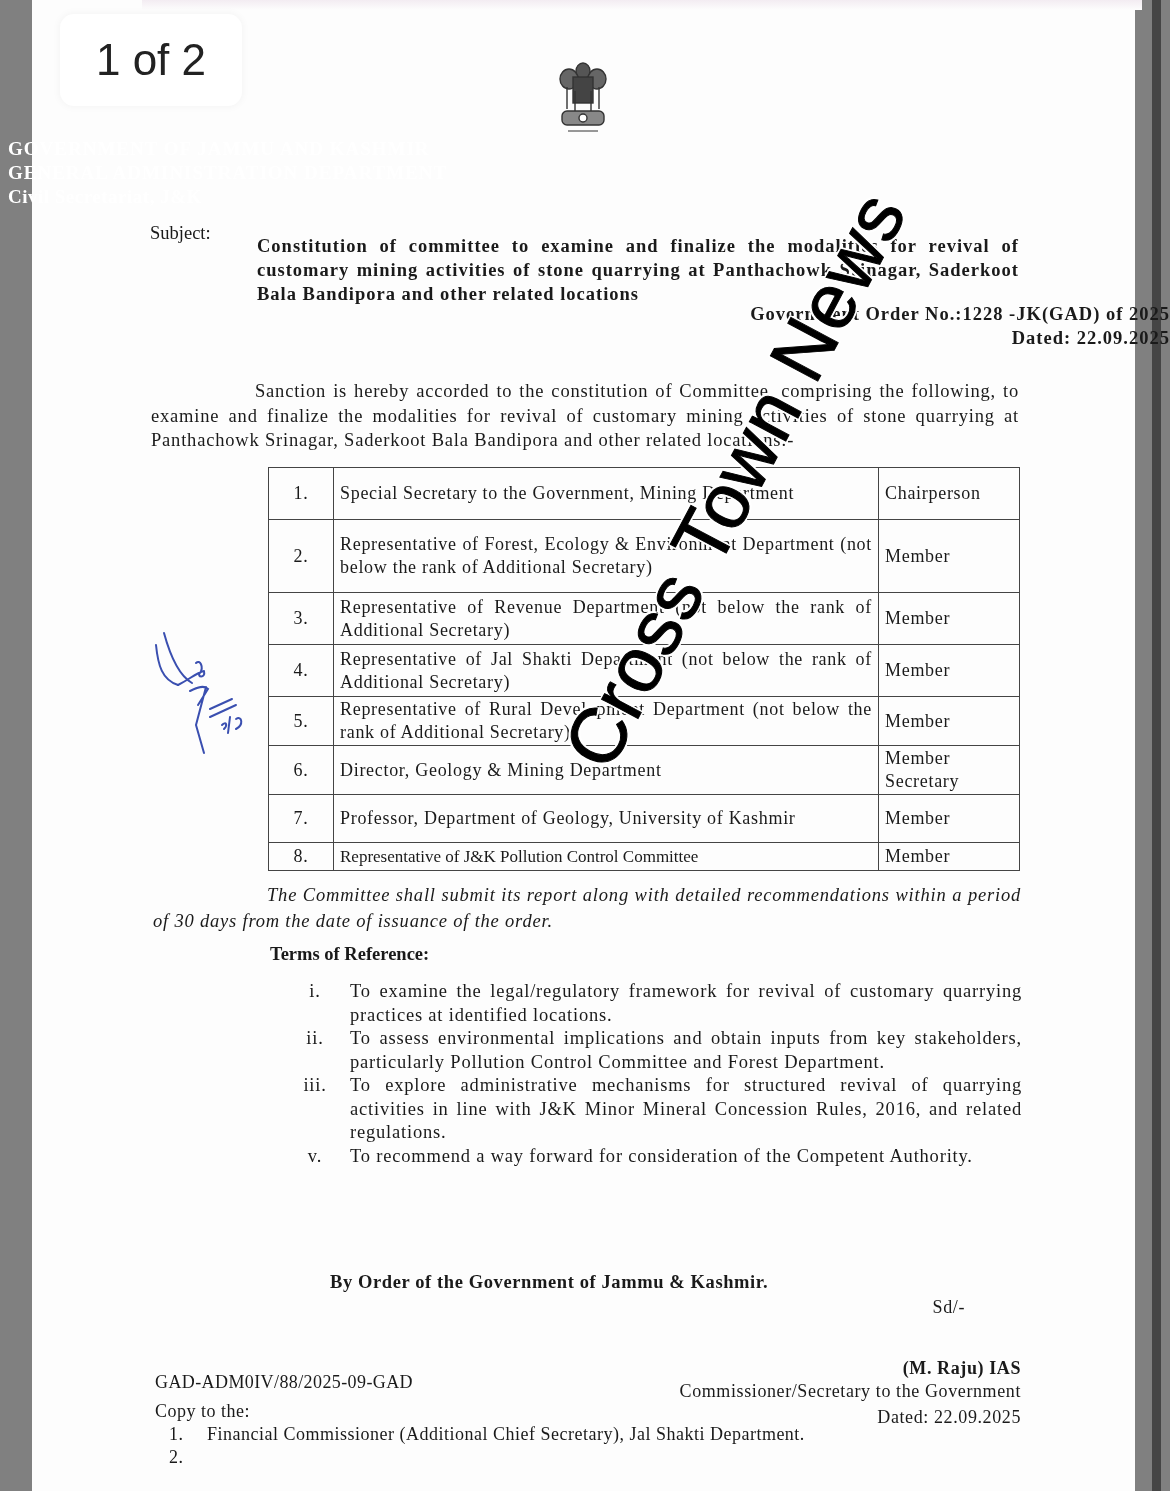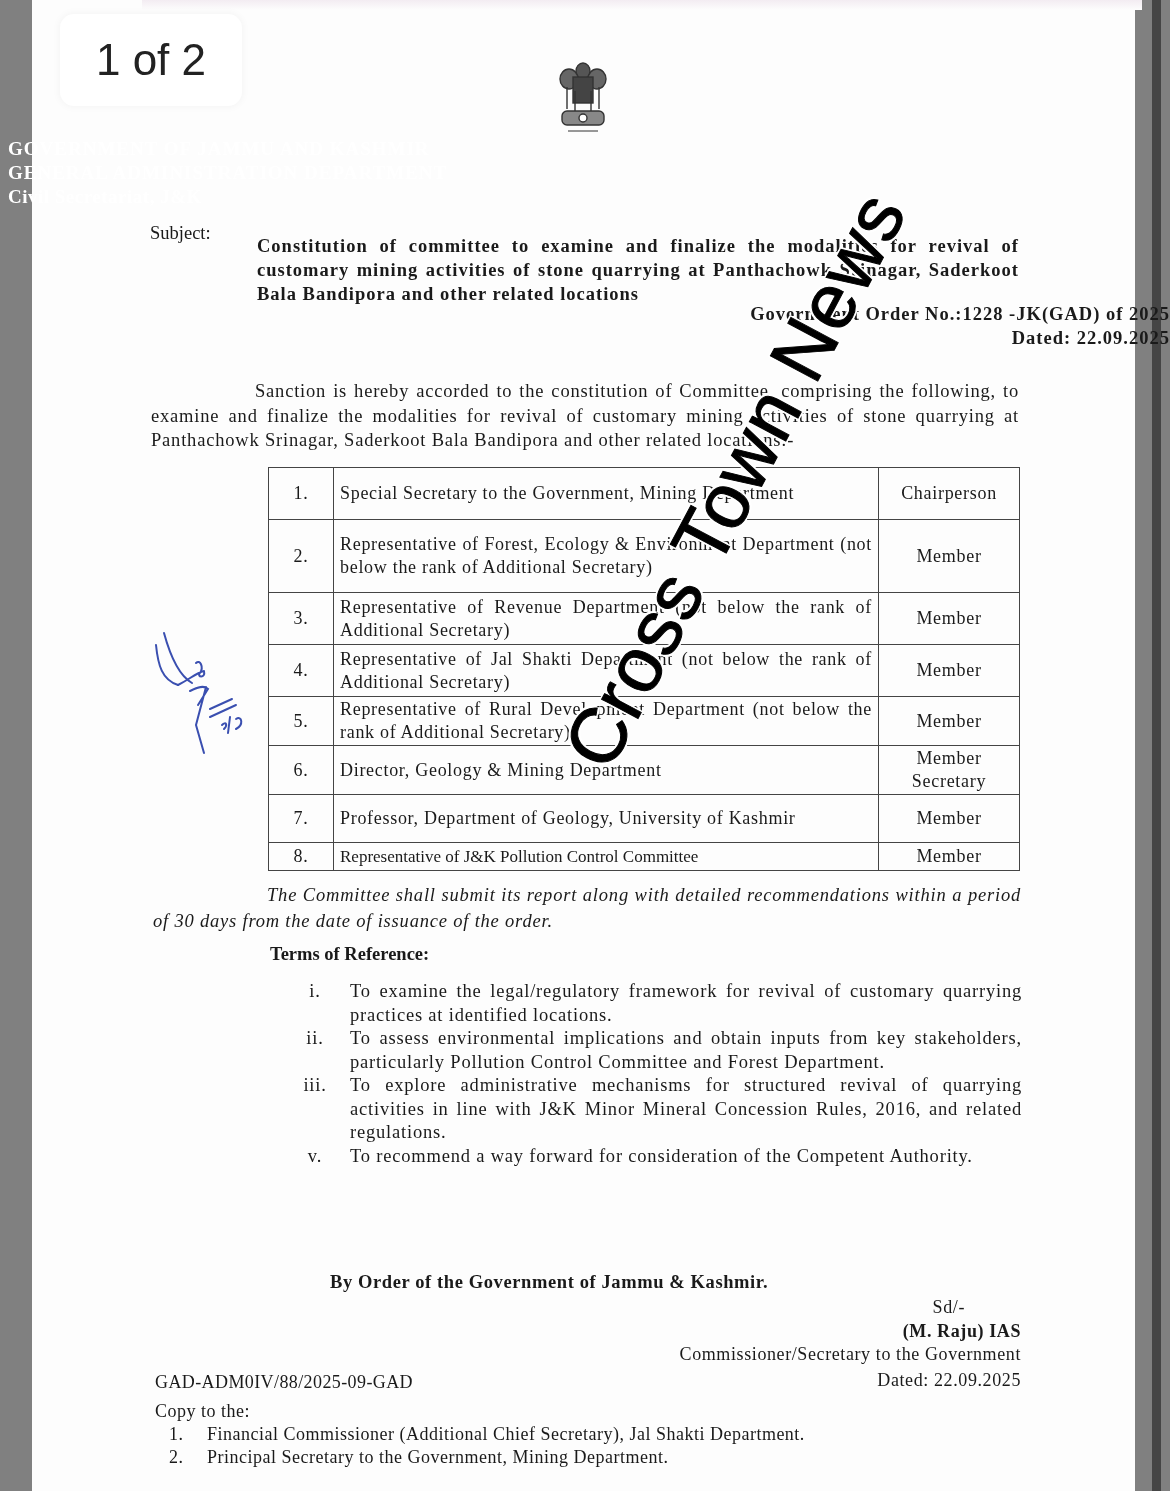--- a/index.html
+++ b/index.html
@@ -11,21 +11,21 @@
   .abs { position:absolute; }
   .emblem { left:553px; top:57px; width:60px; height:80px; }
   .hdr { left:8px; width:1170px; text-align:left; font-weight:bold; font-size:19px; letter-spacing:1px; color:#ffffff; }
   .subject-label { left:150px; top:223px; font-size:18.5px; }
   .subject-text { left:257px; top:234px; width:762px; font-weight:bold; font-size:18.5px; line-height:24px; text-align:justify; letter-spacing:1px; }
   .order-line { left:0; width:1170px; text-align:right; font-weight:bold; font-size:18.5px; letter-spacing:1px; }
   .para { left:151px; top:379px; width:868px; font-size:18.5px; line-height:24.5px; text-align:justify; letter-spacing:0.8px; text-indent:104px; }
   table.members { position:absolute; left:268px; top:467px; width:752px; border-collapse:collapse; font-size:18px; letter-spacing:0.7px; }
   table.members td { border:1.5px solid #444; padding:1px 6px; vertical-align:middle; line-height:23px; }
   td.sn { width:52px; text-align:center; }
-  td.role { width:128px; text-align:center; }
+  td.role { width:128px; }
   td.desc { text-align:justify; }
   .italic-para { left:153px; top:882px; width:868px; font-style:italic; font-size:18.5px; line-height:26px; text-align:justify; letter-spacing:0.8px; text-indent:114px; }
   .tor-heading { left:270px; top:944px; font-weight:bold; font-size:18.5px; }
   .tor-list { left:280px; top:980px; width:742px; font-size:18.5px; line-height:23.5px; letter-spacing:0.8px; }
   .tor-item { display:flex; margin-bottom:0; }
   .tor-num { width:70px; text-align:center; flex:none; }
   .tor-text { flex:1; text-align:justify; }
   .by-order { left:330px; top:1272px; font-weight:bold; font-size:18.5px; letter-spacing:0.6px; }
   .sig-block { left:600px; top:1296px; width:421px; text-align:right; font-size:18px; line-height:23.5px; letter-spacing:0.6px; }
   .sd { padding-right:56px; }
@@ -148,32 +148,31 @@
   <div class="tor-item">
     <span class="tor-num">v.</span>
     <span class="tor-text">To recommend a way forward for consideration of the Competent Authority.</span>
   </div>
 </div>
 
 <div class="abs by-order">By Order of the Government of Jammu &amp; Kashmir.</div>
 
 <div class="abs sig-block">
   <div class="sd">Sd/-</div>
-  <div style="font-weight:bold;">(M. Raju) IAS</div>
+  <div style="font-weight:bold;margin-top:37px;">(M. Raju) IAS</div>
   <div>Commissioner/Secretary to the Government</div>
   <div style="margin-top:2px;">Dated: 22.09.2025</div>
 </div>
 
 <div class="abs ref">GAD-ADM0IV/88/2025-09-GAD</div>
 
 <div class="abs copy" style="top:1400px;">
   <div>Copy to the:</div>
   <div class="copy-item">
     <span class="copy-num">1.</span>
     <span>Financial Commissioner (Additional Chief Secretary), Jal Shakti Department.</span>
   </div>
   <div class="copy-item">
     <span class="copy-num">2.</span>
-    <span>Principal Secretary to the Government, Mining Department.</span>
   </div>
 </div>
 
 <div class="watermark">Cross Town News</div>
 
 </body></html>

